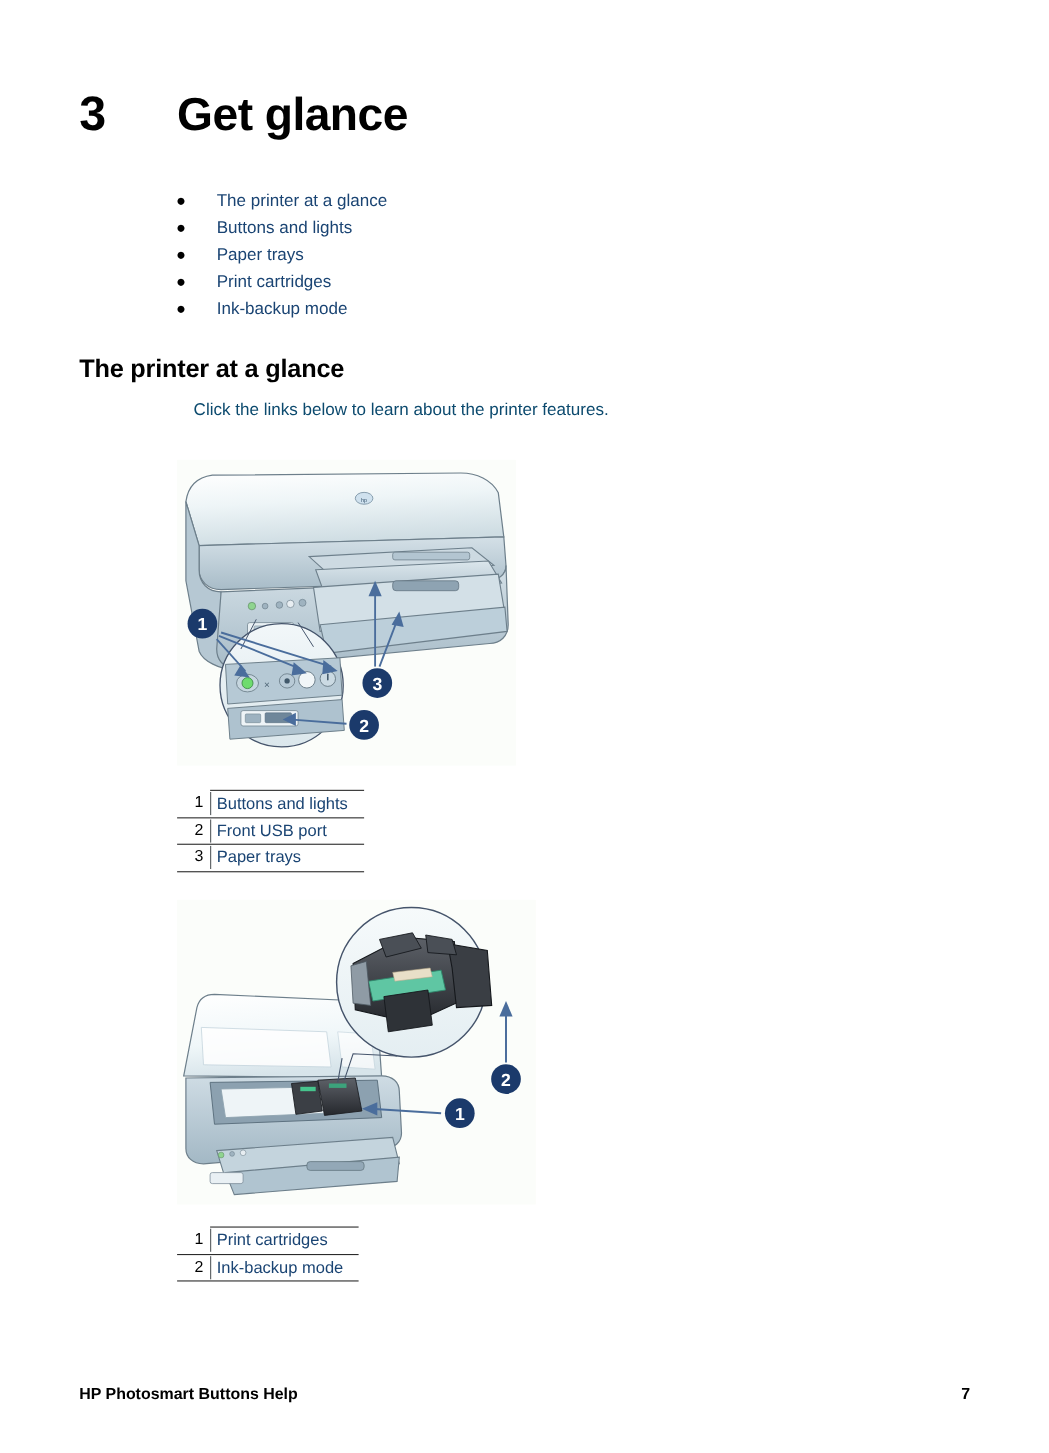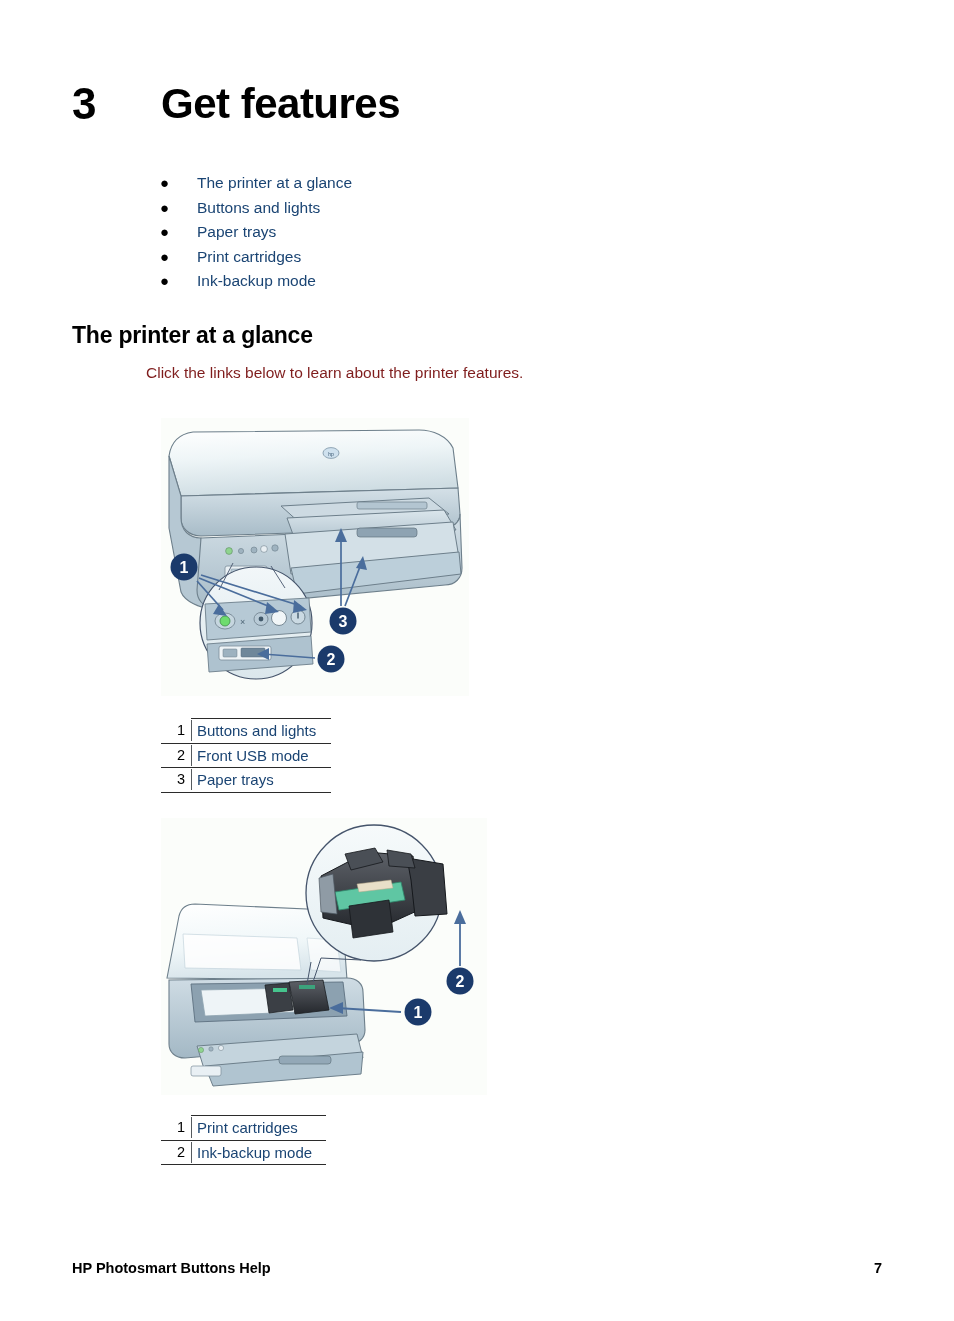--- a/index.html
+++ b/index.html
@@ -85,25 +85,25 @@
     position: absolute;
     left: 72px;
     top: 320px;
     font-size: 23px;
     font-weight: bold;
     line-height: 30px;
     letter-spacing: -0.2px;
   }
   .body-text {
     position: absolute;
-    left: 146px;
+    left: 176px;
     top: 362px;
     font-size: 15.5px;
     line-height: 22px;
-    color: #7f1d1d;
+    color: #0c4a6e;
   }
 
   
   .figure {
     position: absolute;
     background: #fbfdfa;
     overflow: hidden;
   }
   .fig1 { left: 161px; top: 418px; width: 308px; height: 278px; }
   .fig2 { left: 161px; top: 818px; width: 326px; height: 277px; }
@@ -174,21 +174,21 @@
     text-align: right;
   }
 </style>
 </head>
 <body>
 
 <div class="page">
 
   <div class="chapter">
     <div class="chapter-number">3</div>
-    <div class="chapter-title">Get features</div>
+    <div class="chapter-title">Get glance</div>
   </div>
 
   <div class="link-list">
     <div class="link-row">
       <span class="link-bullet">●</span>
       <span class="link-text">The printer at a glance</span>
     </div>
     <div class="link-row">
       <span class="link-bullet">●</span>
       <span class="link-text">Buttons and lights</span>
@@ -322,21 +322,21 @@
     <div class="legend-rule" style="top:0; width:140px;"></div>
     <div class="legend-row">
       <span class="legend-num">1</span>
       <span class="legend-divider"></span>
       <span class="legend-label">Buttons and lights</span>
     </div>
     <div class="legend-rule full" style="top:24.6px; width:170px;"></div>
     <div class="legend-row">
       <span class="legend-num">2</span>
       <span class="legend-divider"></span>
-      <span class="legend-label">Front USB mode</span>
+      <span class="legend-label">Front USB port</span>
     </div>
     <div class="legend-rule full" style="top:49.2px; width:170px;"></div>
     <div class="legend-row">
       <span class="legend-num">3</span>
       <span class="legend-divider"></span>
       <span class="legend-label">Paper trays</span>
     </div>
     <div class="legend-rule full" style="top:73.8px; width:170px;"></div>
   </div>
 

